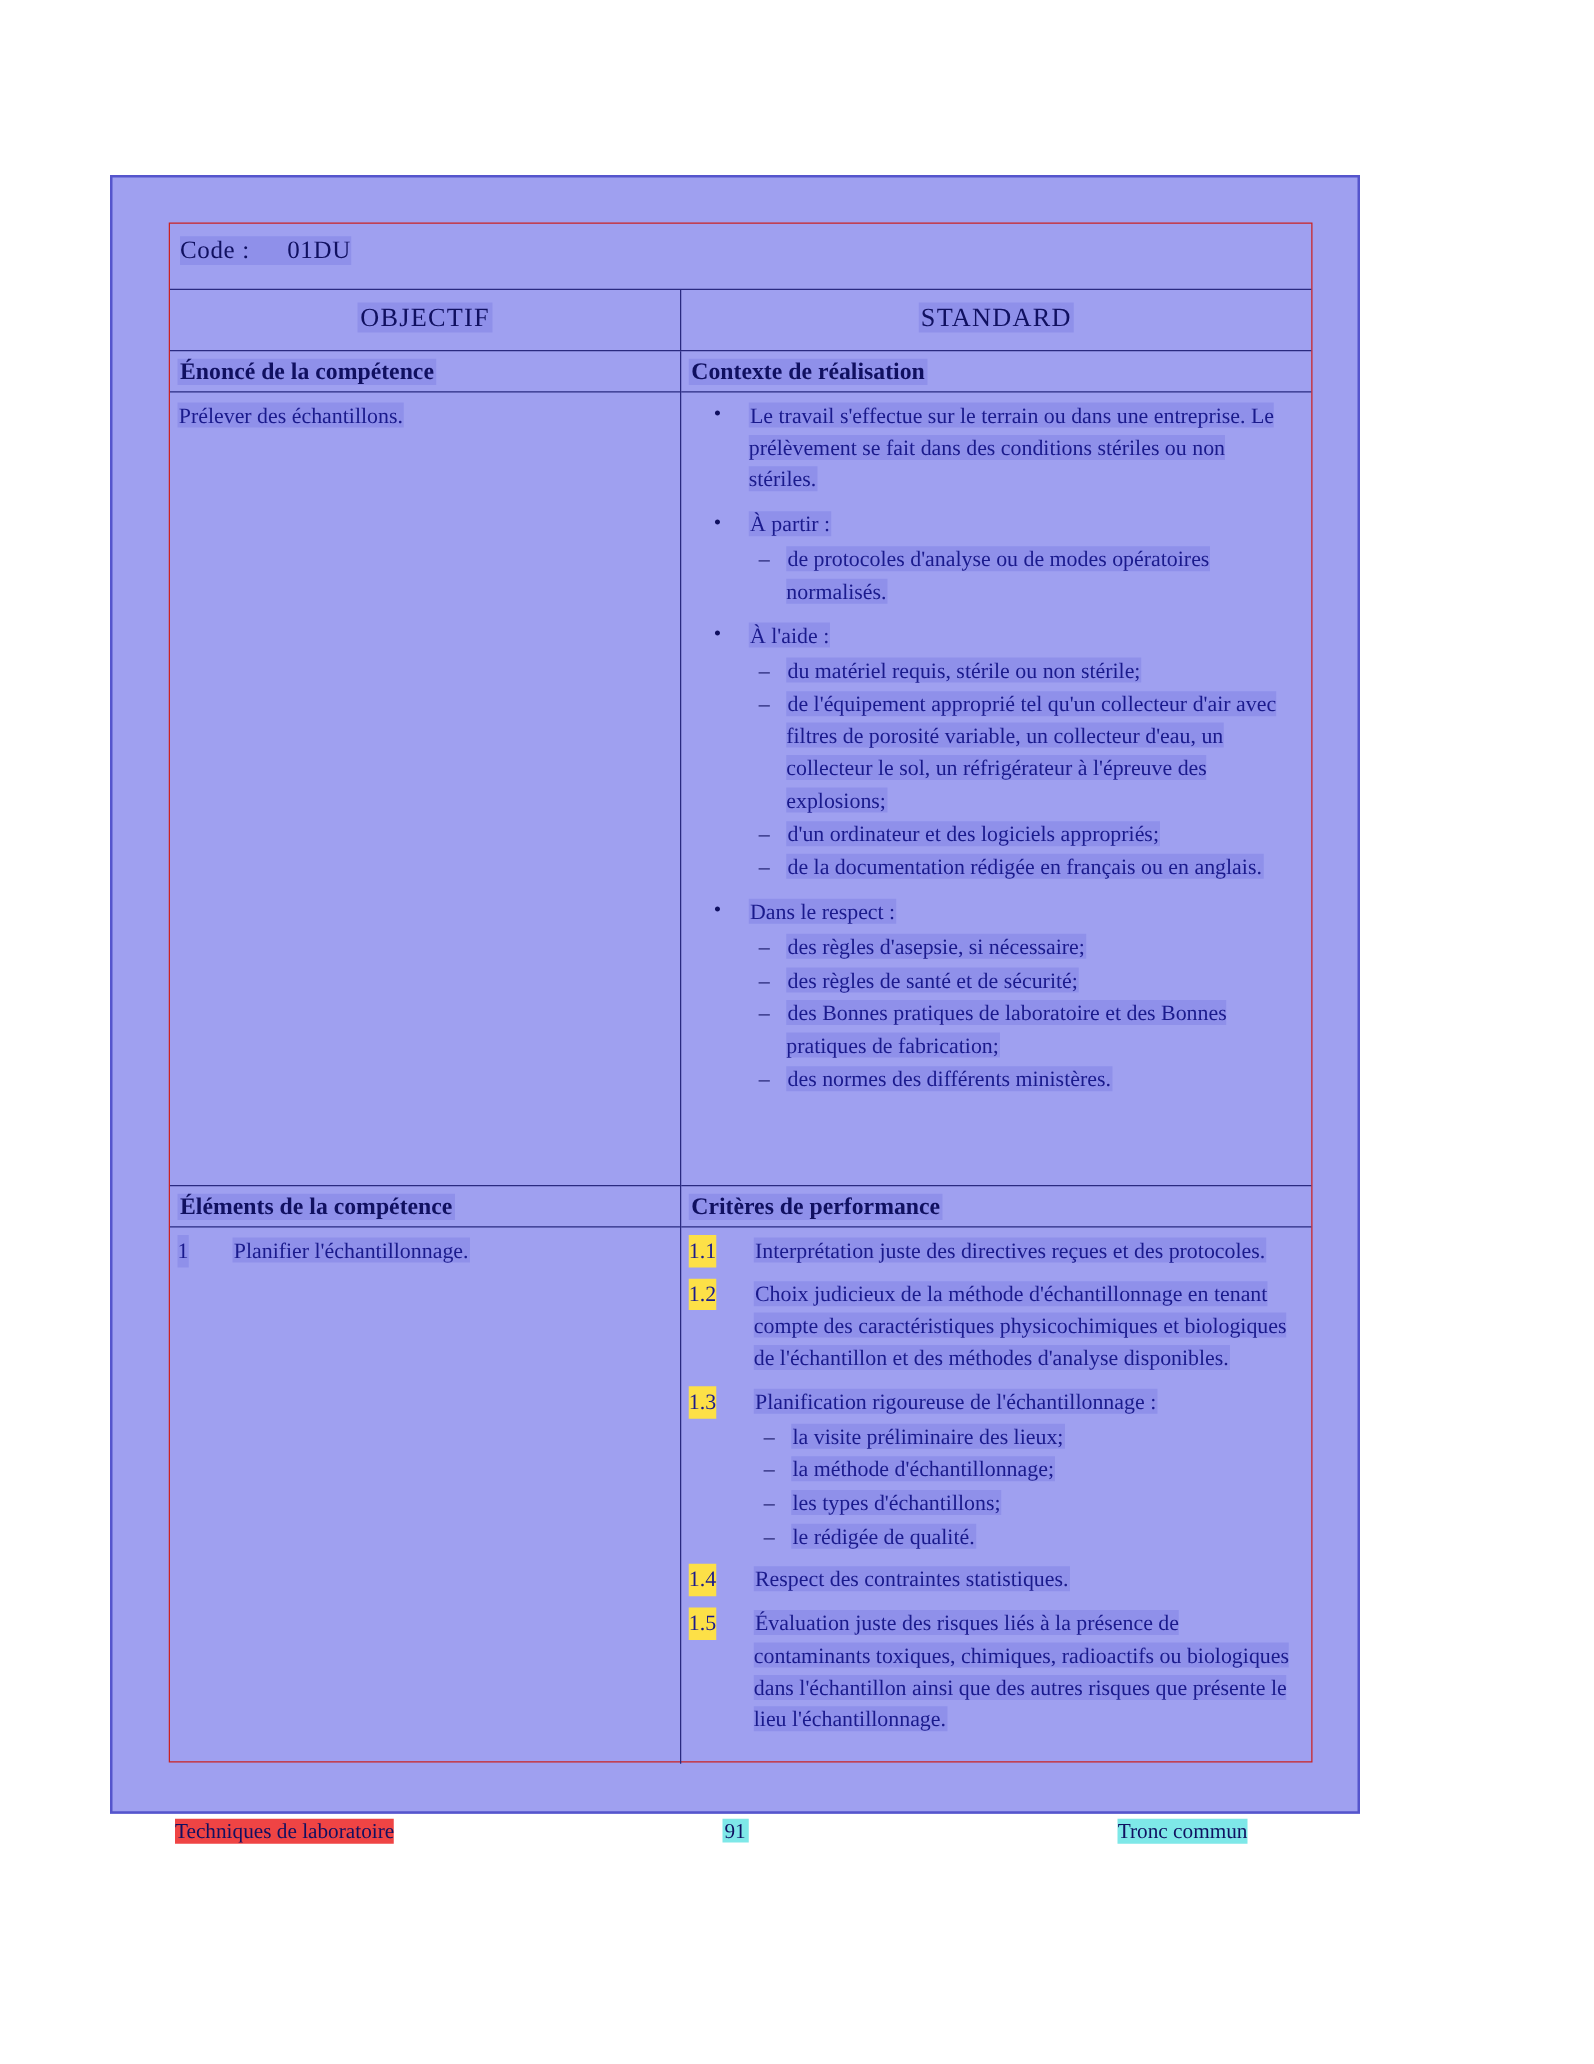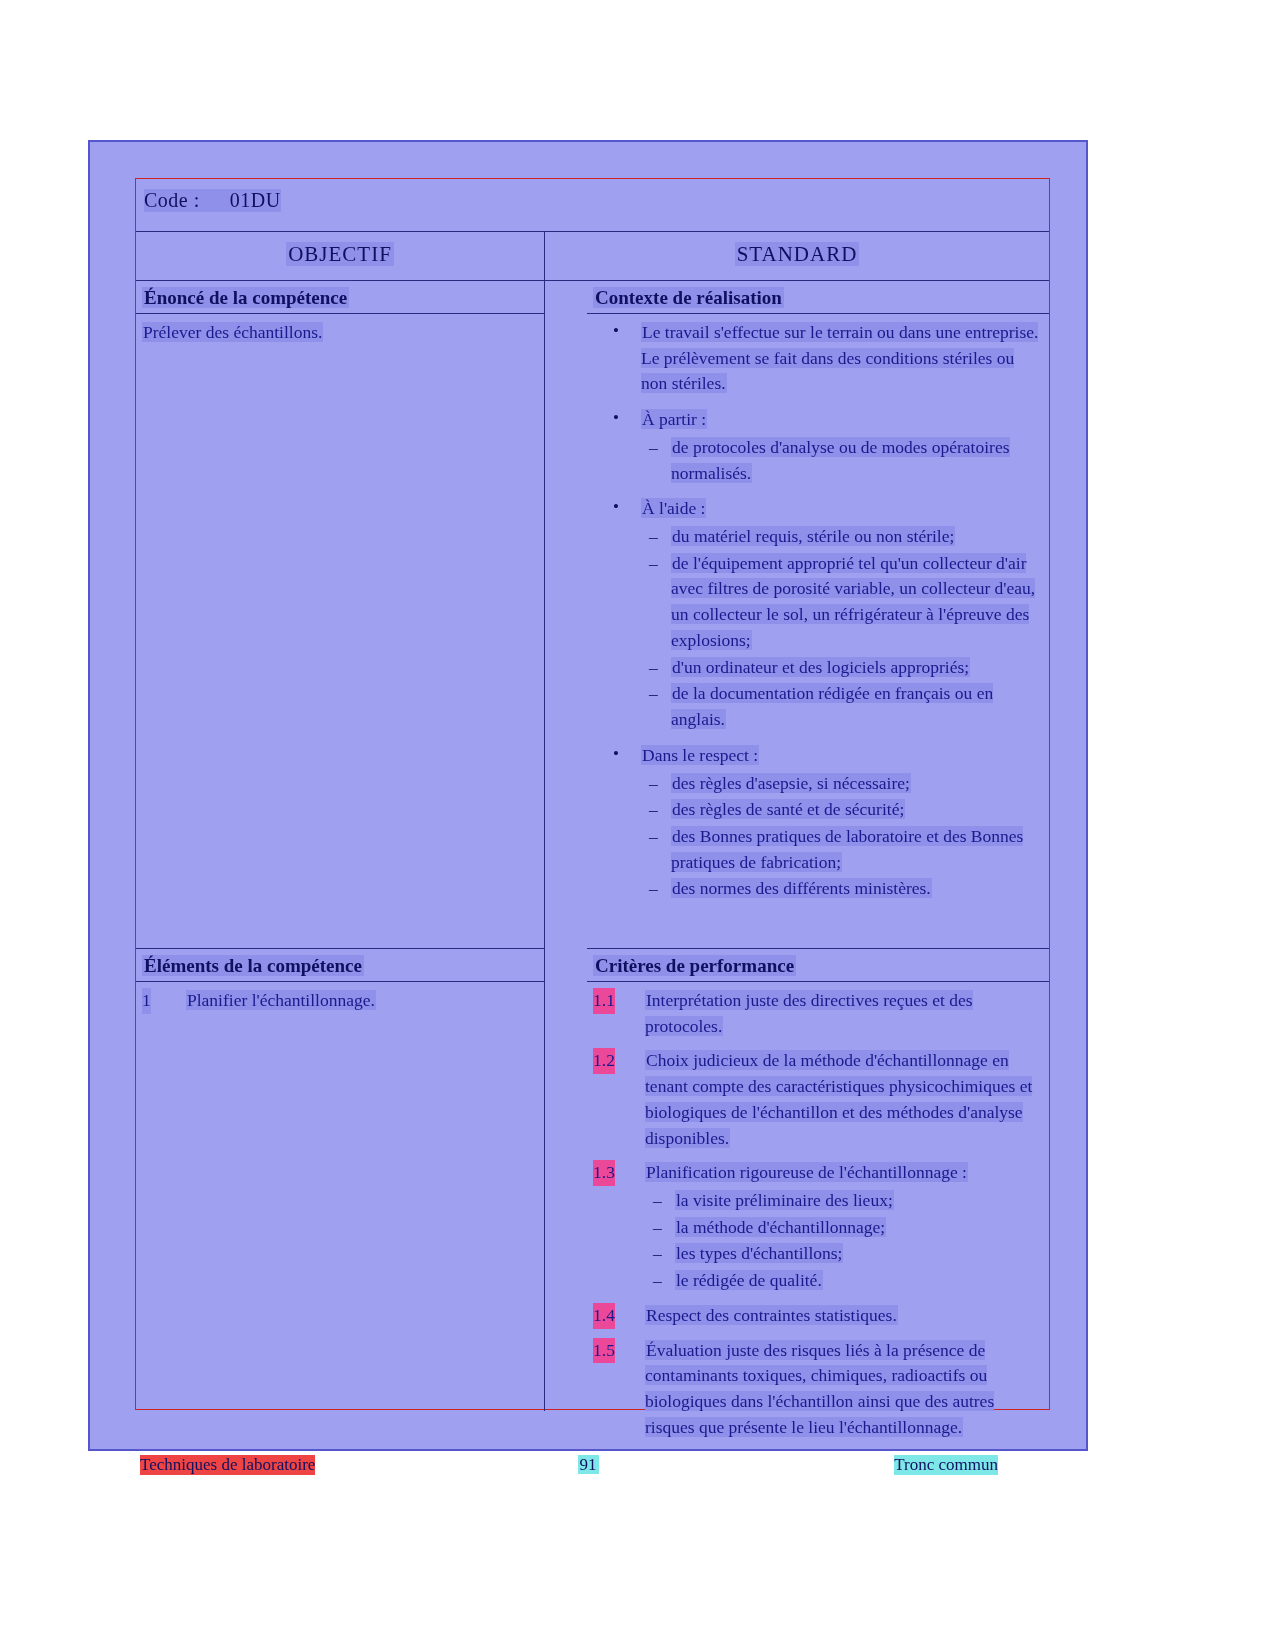--- a/index.html
+++ b/index.html
@@ -75,21 +75,20 @@
     color: #101060;
   }
   .header-title span {
     background: #8f90ea;
     padding: 0 2px;
     text-align: center;
   }
   .body-wrap {
     display: flex;
     height: calc(100% - 52px - 48px);
-    gap: 42px;
   }
   .cell {
     box-sizing: border-box;
     padding: 0;
   }
   .cell-left {
     width: 409px;
     border-right: 1.5px solid #2a2a80;
   }
   .cell-right {
@@ -154,21 +153,21 @@
   }
   .num-item {
     position: relative;
     padding-left: 52px;
     margin-bottom: 9px;
   }
   .num-item .num {
     position: absolute;
     left: 0;
     top: 0;
-    background: #ec4899;
+    background: #fde047;
   }
   .elem-item {
     position: relative;
     padding-left: 44px;
     margin-bottom: 6px;
   }
   .elem-item .num {
     position: absolute;
     left: 0;
     top: 0;

